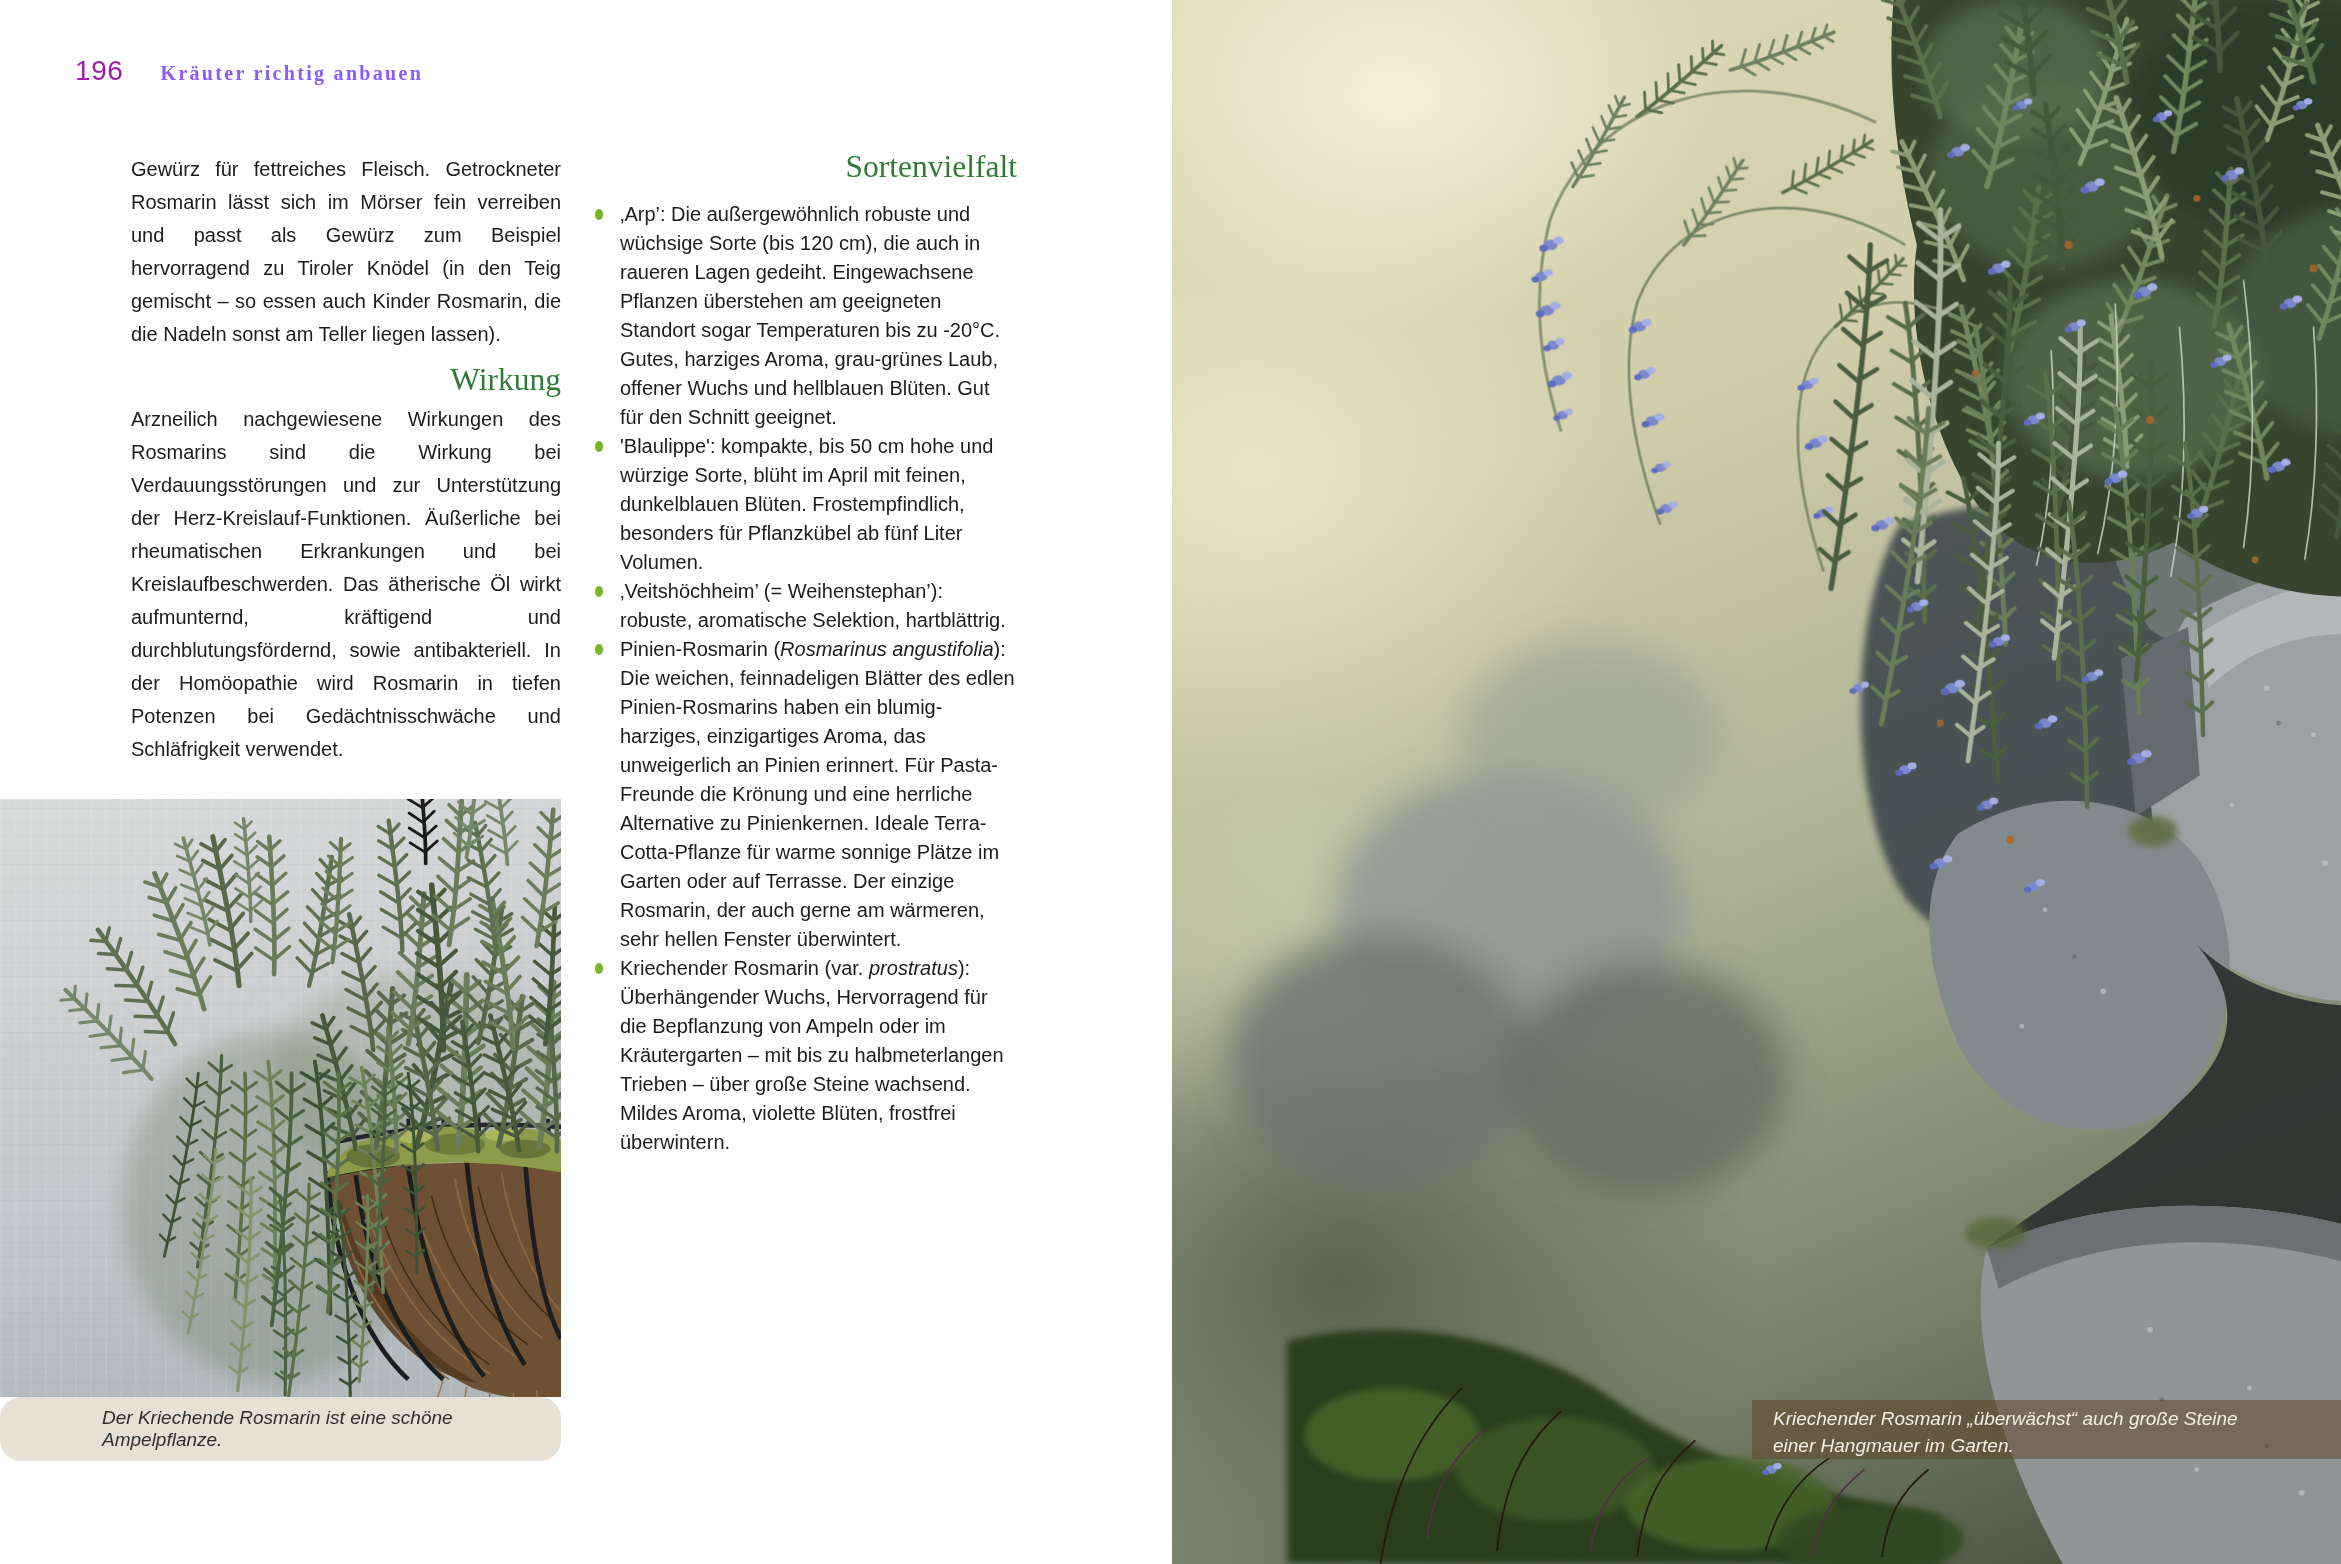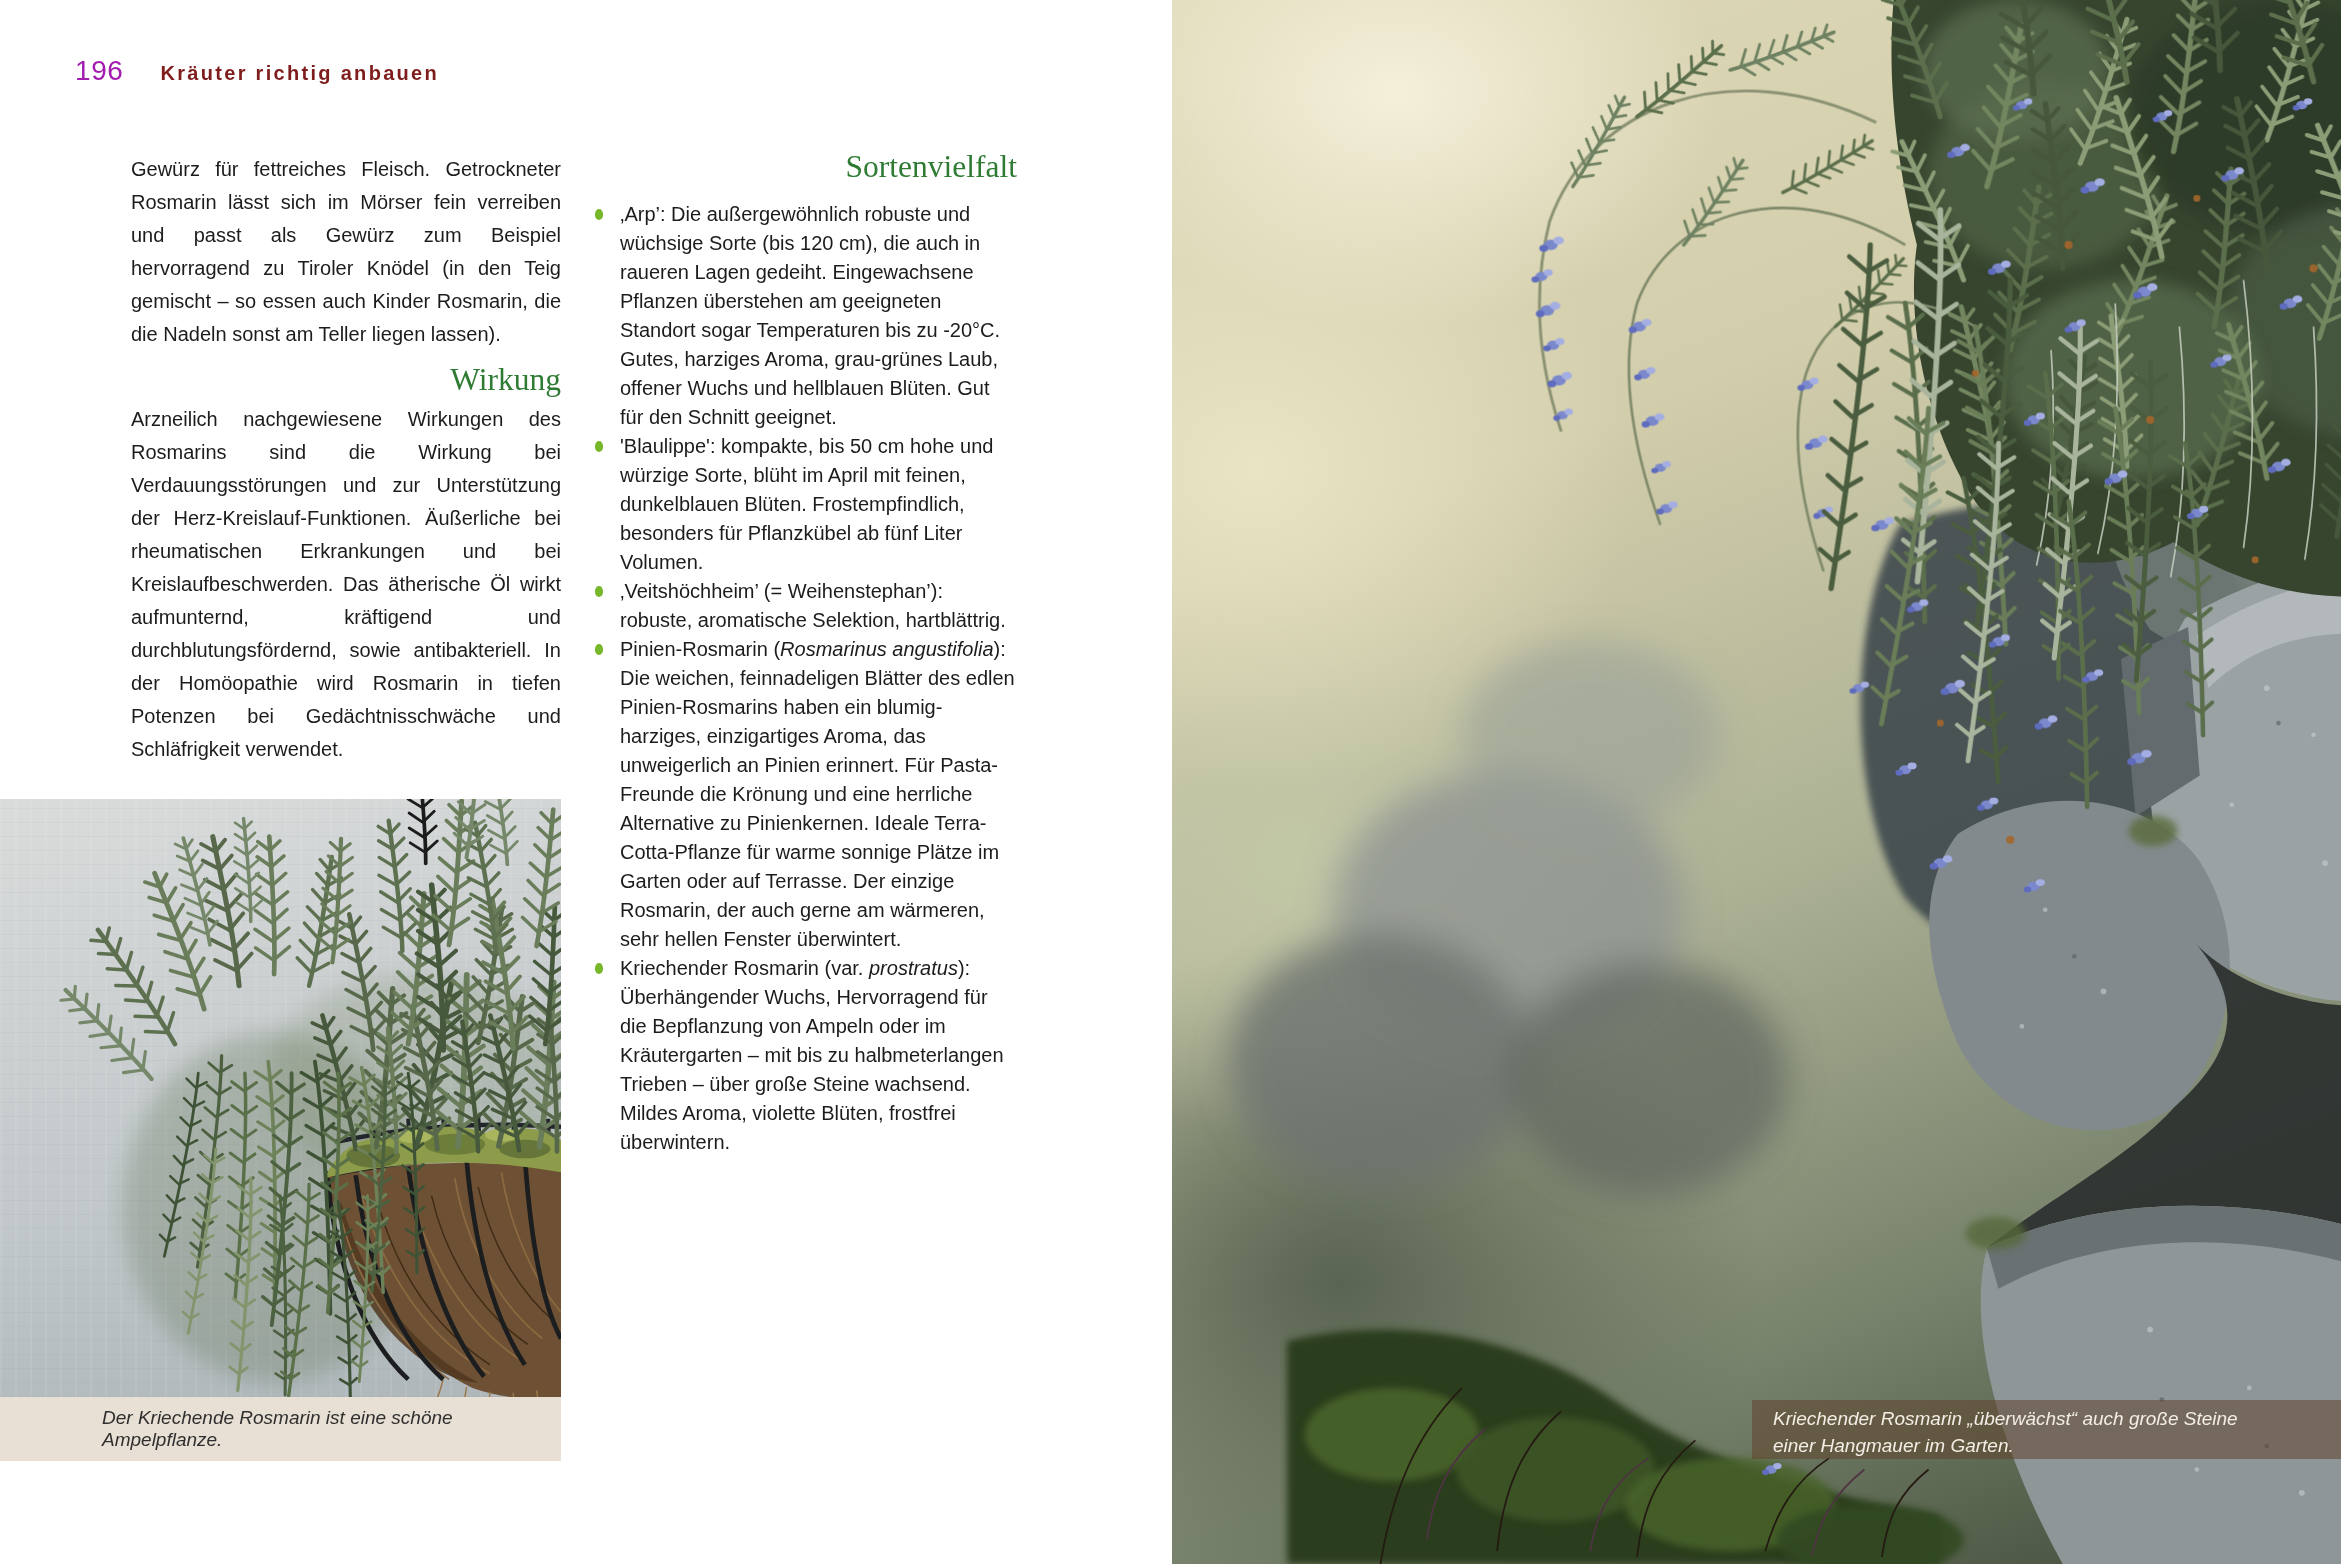--- a/index.html
+++ b/index.html
@@ -2,22 +2,22 @@
 <html lang="de" style="font-size:9.3px"><head>
 <meta charset="utf-8">
 <style>
   html,body{margin:0;padding:0;background:#ffffff;}
   .page{position:relative;width:2342px;height:1564px;background:#ffffff;overflow:hidden;
         font-family:"Liberation Sans",sans-serif;color:#1c1c1c;}
 
   
   .pageheader{position:absolute;left:75px;top:55px;display:flex;align-items:baseline;}
   .pagenum{font-size:28px;color:#a21caf;letter-spacing:0.6px;}
-  .pagetitle{margin-left:37px;font-family:Liberation Sans, sans-serif;font-weight:bold;
-             font-size:20px;letter-spacing:2.3px;color:#7f1d1d;}
+  .pagetitle{margin-left:37px;font-family:Liberation Serif, serif;font-weight:bold;
+             font-size:20px;letter-spacing:2.3px;color:#8b5cf6;}
 
   
   .col-left{position:absolute;left:131px;top:153px;width:430px;}
   .col-mid{position:absolute;left:590px;top:149px;width:427px;}
   .body-p{font-size:20px;line-height:33px;text-align:justify;margin:0;hyphens:auto;}
   .head-green{font-family:"Liberation Serif",serif;font-weight:400;font-size:31.5px;
               line-height:36px;color:#2e7b33;margin:0;text-align:right;}
   .head-wirkung{margin:10.5px 0 5.8px 34px;}
   .head-sorten{margin:0 0 15px 28px;}
   ul.varieties{list-style:none;margin:0;padding:0;}
@@ -29,21 +29,21 @@
 
   
   .fig-left{position:absolute;left:0;top:799px;width:561px;}
   .photo-left{position:relative;width:561px;height:598px;overflow:hidden;
       background:
         linear-gradient(168deg,#dadcdb 0%,#cdd1d2 30%,#c2c8cb 58%,#b6bdc1 82%,#aeb6ba 100%);}
   .photo-left .tex{position:absolute;inset:0;
       background:
         repeating-linear-gradient(90deg,rgba(255,255,255,.07) 0 1.7px,transparent 1.7px 15px),
         repeating-linear-gradient(0deg,rgba(110,122,132,.06) 0 1.2px,transparent 1.2px 14px);}
-  .caption-left{width:561px;height:64px;background:#e8e0d5;display:flex;align-items:center;}
+  .caption-left{width:561px;height:64px;background:#e8e0d5;display:flex;align-items:center;border-radius:21px;}
   .caption-left p{margin:0;padding-left:102px;font-style:italic;font-size:19px;color:#2f2f2f;}
 
   
   .photo-right{position:absolute;left:1172px;top:0;width:1400px;height:1564px;overflow:hidden;
       background:
         radial-gradient(525px 379px at 16% 6%, #f4f0da 0%, rgba(244,240,218,0) 62%),
         radial-gradient(583px 496px at 6% 30%, #e9e4c4 0%, rgba(233,228,196,0) 65%),
         radial-gradient(525px 467px at 9% 55%, #c2c7a6 0%, rgba(194,199,166,0) 60%),
         radial-gradient(641px 525px at 12% 82%, #5a6452 0%, rgba(90,100,82,0) 66%),
         linear-gradient(158deg,#e0dab9 0%,#d2cdab 28%,#adb295 52%,#75806a 76%,#333d2b 100%);}

